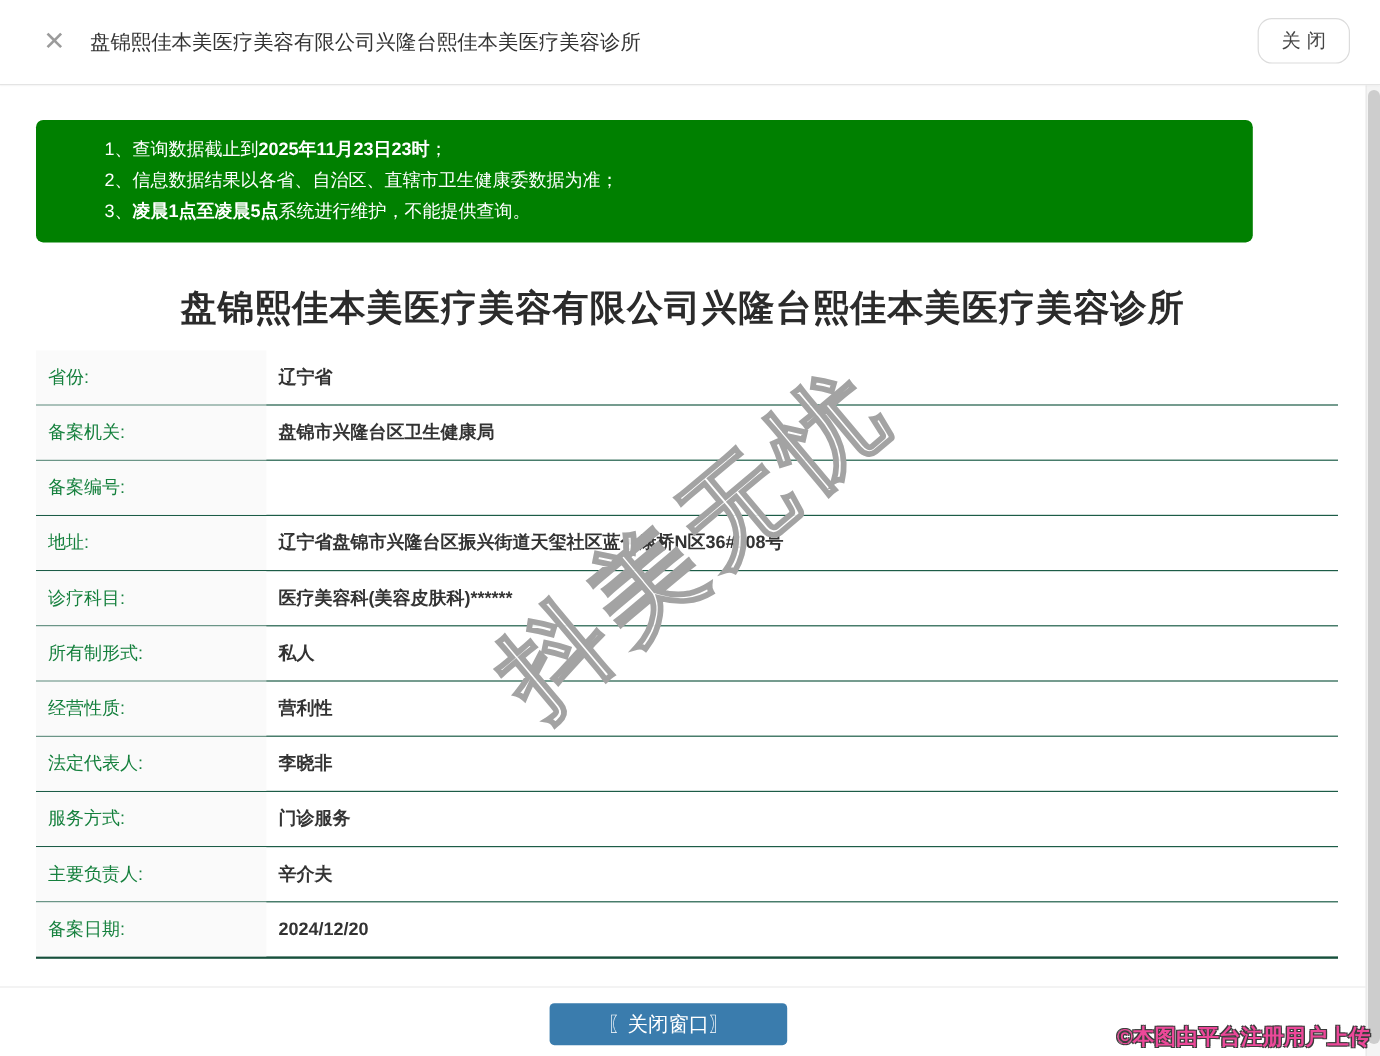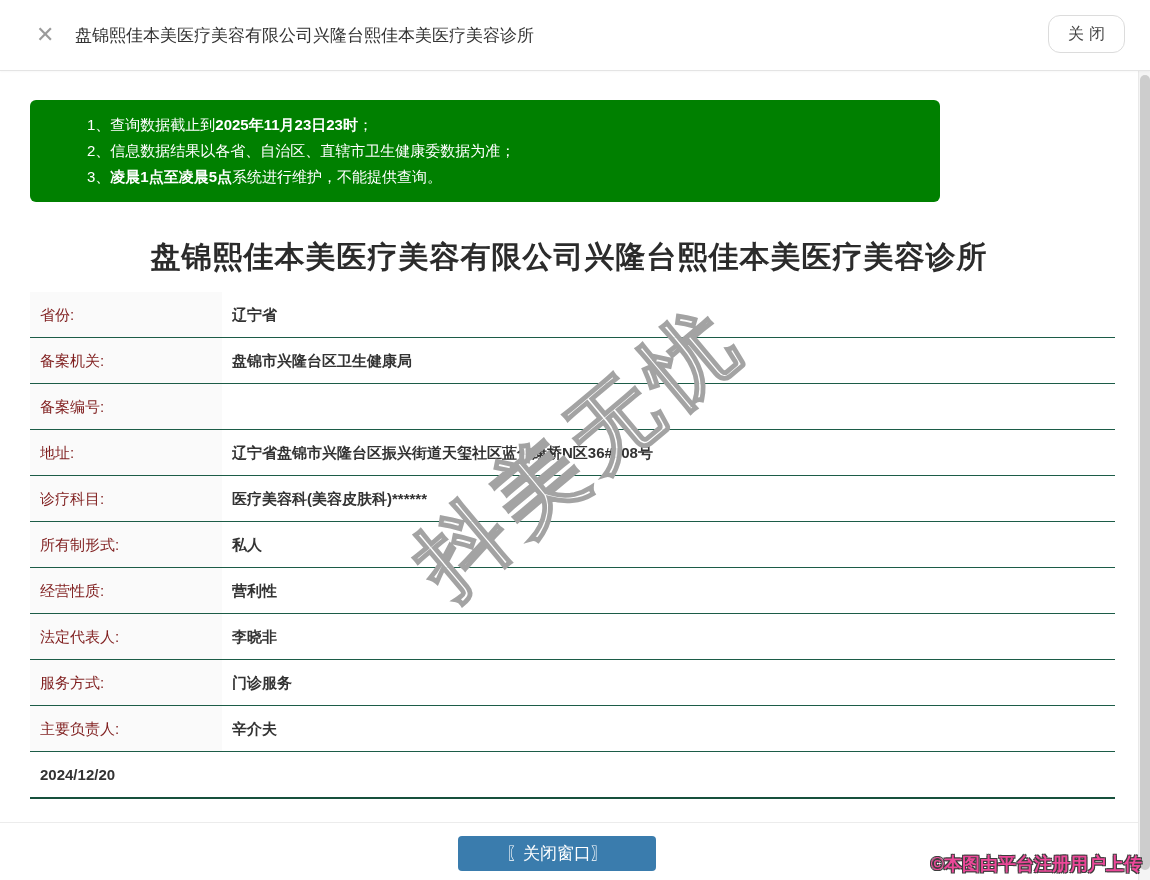--- a/index.html
+++ b/index.html
@@ -25,21 +25,21 @@
   }
   .topbar .tb-close-btn{
     position:absolute;right:25px;top:15px;width:77px;height:38px;
     background:#fff;border:1px solid #dcdcdc;border-radius:12px;
     font-size:16px;color:#444;letter-spacing:5px;text-indent:5px;
     display:flex;align-items:center;justify-content:center;cursor:pointer;
     box-sizing:border-box;
   }
   
   .notice{
-    position:absolute;top:100px;left:30px;width:910px;box-sizing:border-box;
+    position:absolute;top:100px;left:30px;width:1014px;box-sizing:border-box;
     background:#008000;border-radius:6px;color:#fff;
     padding:12px 20px 12px 57px;
   }
   .notice-line{font-size:15px;line-height:26px;white-space:nowrap;}
   .notice-line b{font-weight:bold;}
   .notice-line span{font-weight:normal;}
   
   .main-title{
     position:absolute;top:237px;left:0;width:1138px;text-align:center;
     font-size:30px;font-weight:bold;color:#2b2b2b;letter-spacing:1px;
@@ -48,21 +48,21 @@
   .info-table{
     position:absolute;top:292px;left:30px;width:1085px;
   }
   .trow{
     display:flex;height:45px;line-height:45px;
     border-bottom:1px solid #1c5c47;
   }
   .trow.last{border-bottom:2px solid #17503c;}
   .tlabel{
     width:182px;flex:0 0 182px;background:#fafafa;padding-left:10px;
-    font-size:15px;color:#7f1d1d;
+    font-size:15px;color:#15803d;
   }
   .tvalue{
     flex:1;padding-left:10px;font-size:15px;color:#333;white-space:nowrap;font-weight:bold;
   }
   
   .footer-divider{
     position:absolute;top:822px;left:0;width:100%;height:1px;background:#ececec;
   }
   .close-window-btn{
     position:absolute;top:836px;left:458px;width:198px;height:35px;
@@ -147,20 +147,21 @@
     </div>
     <div class="trow">
       <div class="tlabel">服务方式:</div>
       <div class="tvalue">门诊服务</div>
     </div>
     <div class="trow">
       <div class="tlabel">主要负责人:</div>
       <div class="tvalue">辛介夫</div>
     </div>
     <div class="trow last">
+      <div class="tlabel">备案日期:</div>
       <div class="tvalue">2024/12/20</div>
     </div>
   </div>
 
 <div class="footer-divider"></div>
 <button class="close-window-btn">〖关闭窗口〗</button>
 
 <div class="diag-watermark">抖美无忧</div>
 <div class="corner-watermark">©本图由平台注册用户上传</div>
 

